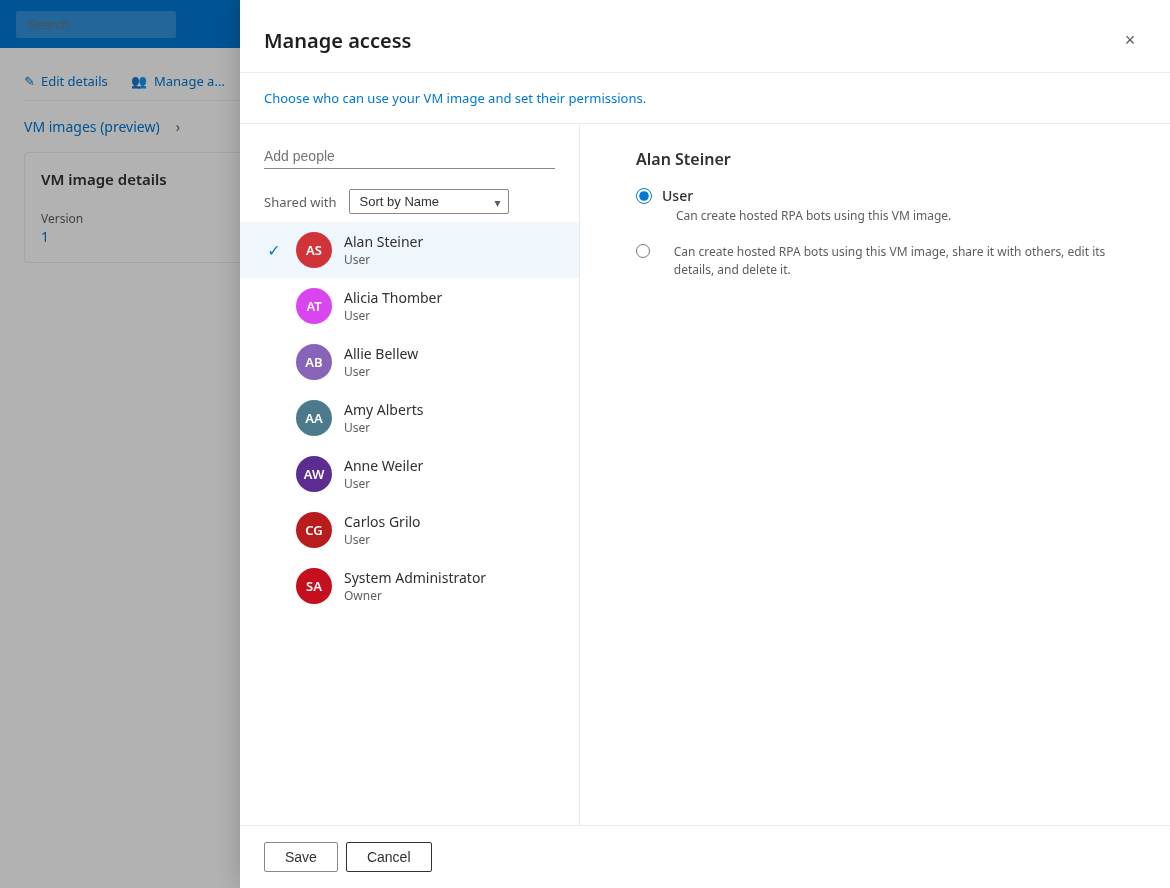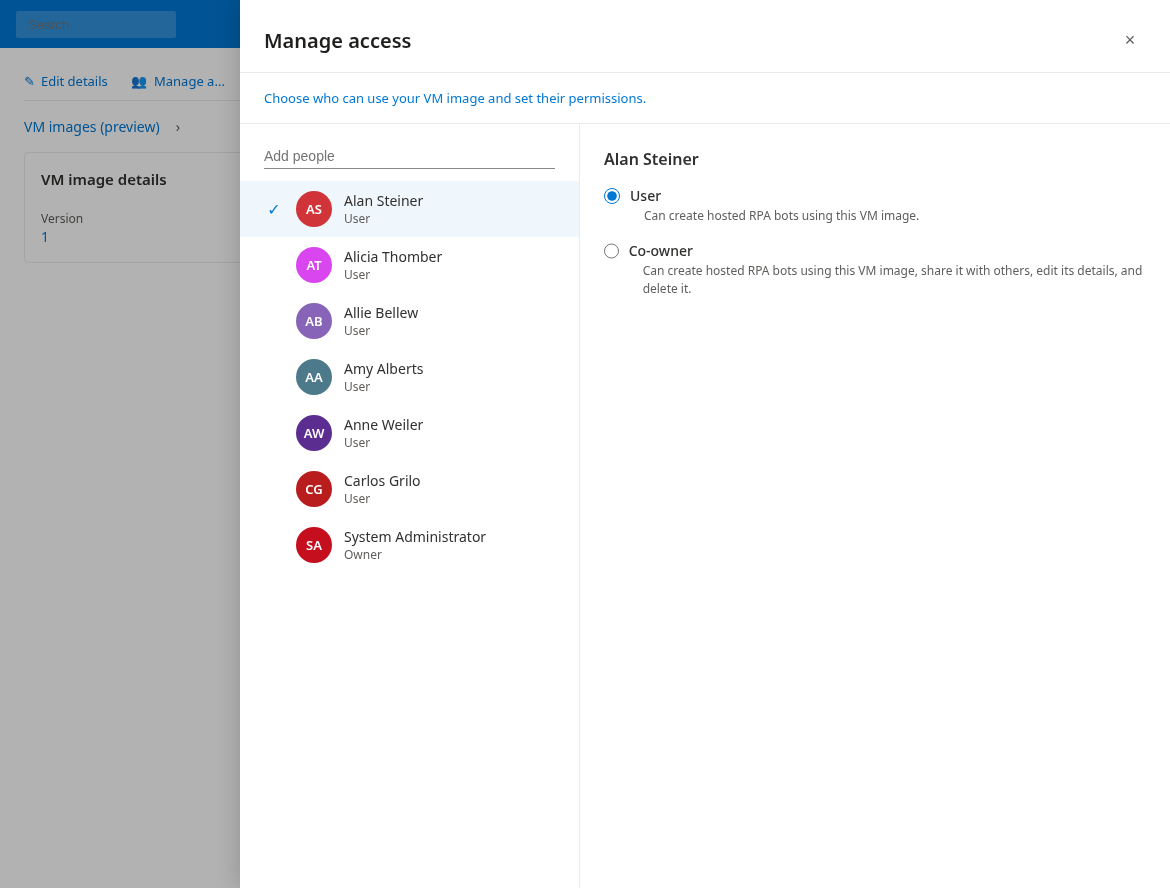--- a/index.html
+++ b/index.html
@@ -120,20 +120,21 @@
       color: #323130;
       border-bottom: 1px solid #edebe9;
     }
 
     .modal-subtitle span { color: #0078d4; }
 
     .modal-body {
       display: flex;
       flex: 1;
       overflow: hidden;
+      gap: 32px;
     }
 
     
     .left-panel {
       width: 340px;
       border-right: 1px solid #edebe9;
       display: flex;
       flex-direction: column;
       overflow: hidden;
     }
@@ -380,20 +381,26 @@
     </div>
 
     <div class="modal-body">
 
       <div class="left-panel">
 
         <div class="add-people-section">
           <input class="add-people-input" type="text" placeholder="Add people" style="">
         </div>
 
+        <div class="shared-with-header">
+          <span>Shared with</span>
+          <div class="sort-wrapper">
+            <select class="sort-dropdown"><option>Sort by Name</option><option>Sort by Role</option></select>
+          </div>
+        </div>
 
         <div class="users-list">
 
           <div class="user-item selected">
             <div class="user-check">
               <span class="check-icon">✓</span>
             </div>
             <div class="avatar" style="background:#d13438;">AS</div>
             <div class="user-info">
               <div class="user-name">Alan Steiner</div>
@@ -474,24 +481,27 @@
               <div class="permission-title">User</div>
               <div class="permission-desc">Can create hosted RPA bots using this VM image.</div>
             </div>
           </label>
         </div>
 
         <div class="permission-option">
           <label class="radio-label">
             <input type="radio" class="radio-input" name="permission" style="">
             <div>
-              <div class="permission-title">Co-owner</div>
               <div class="permission-desc">Can create hosted RPA bots using this VM image, share it with others, edit its details, and delete it.</div>
             </div>
           </label>
         </div>
       </div>
 
     </div>
 
+    <div class="modal-footer">
+      <button class="btn-save">Save</button>
+      <button class="btn-cancel">Cancel</button>
+    </div>
 
   </div>
 </div>
 
 </body></html>

